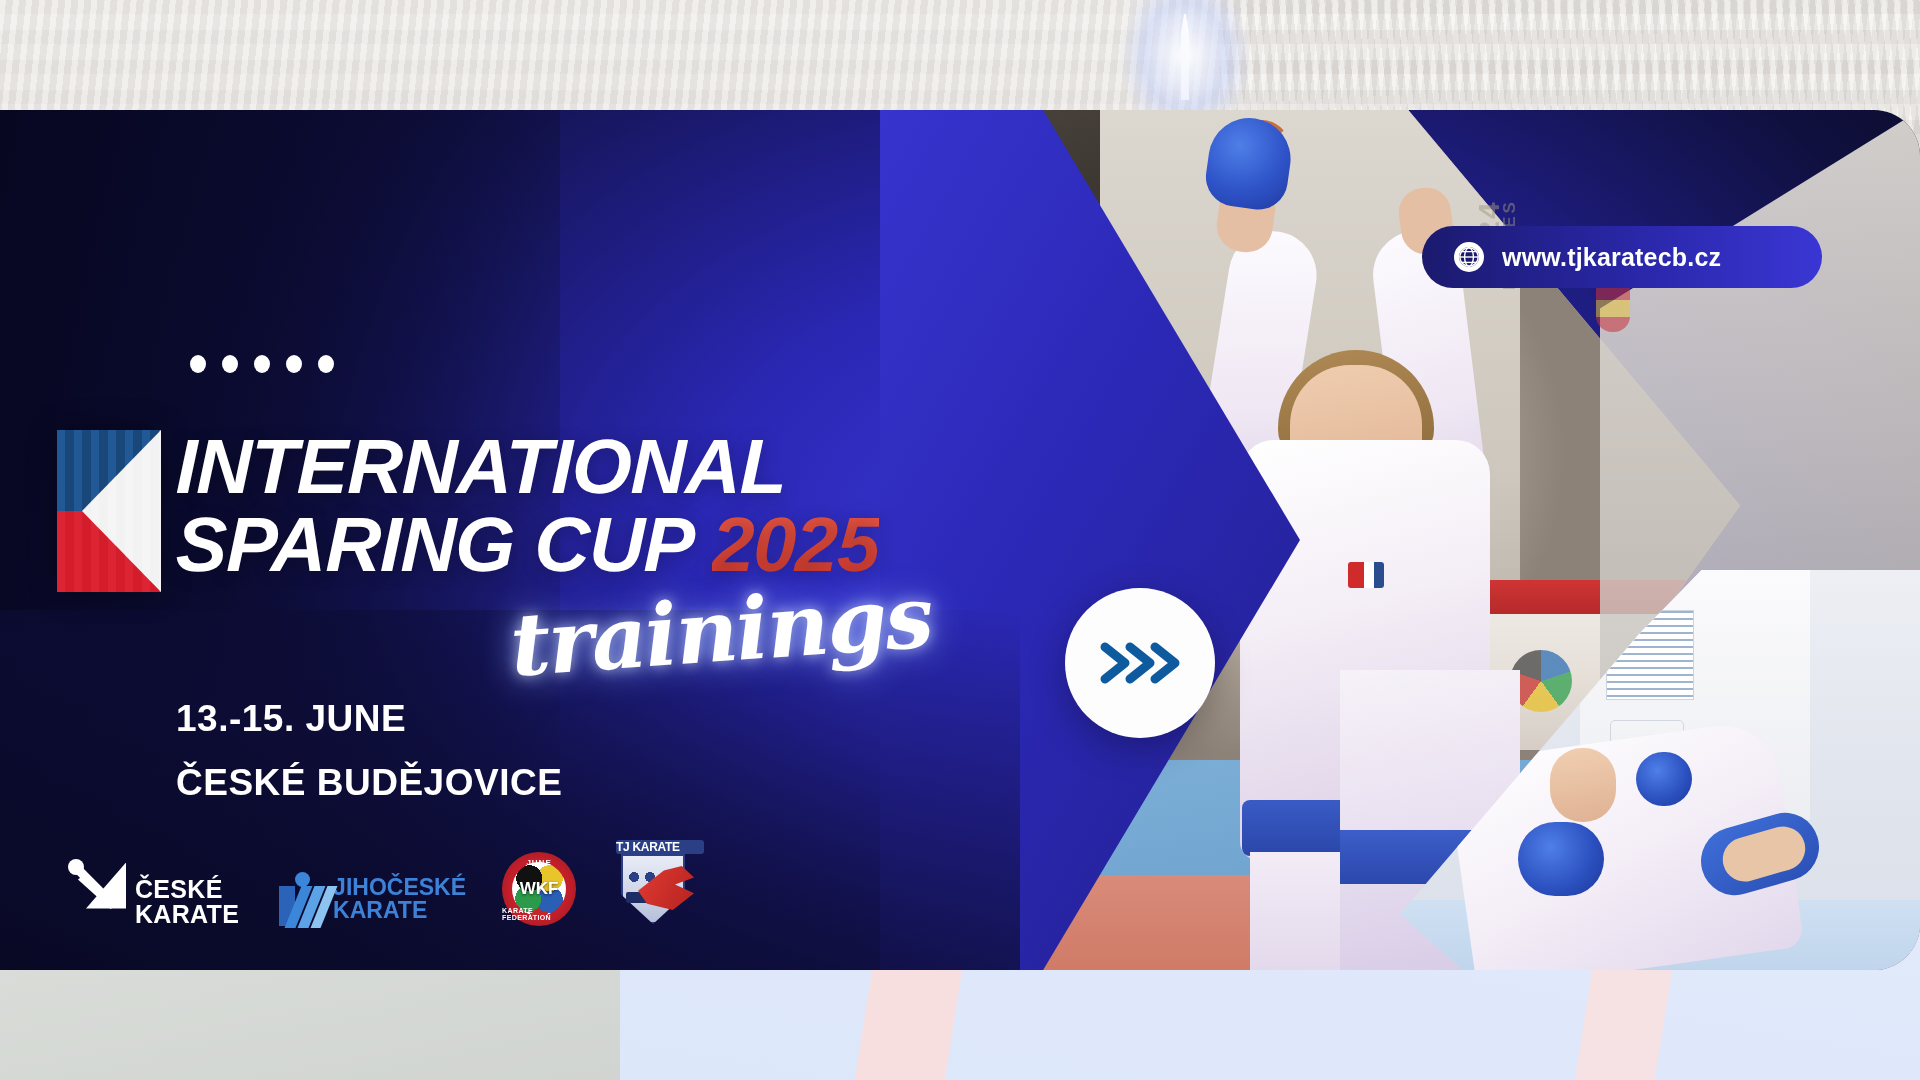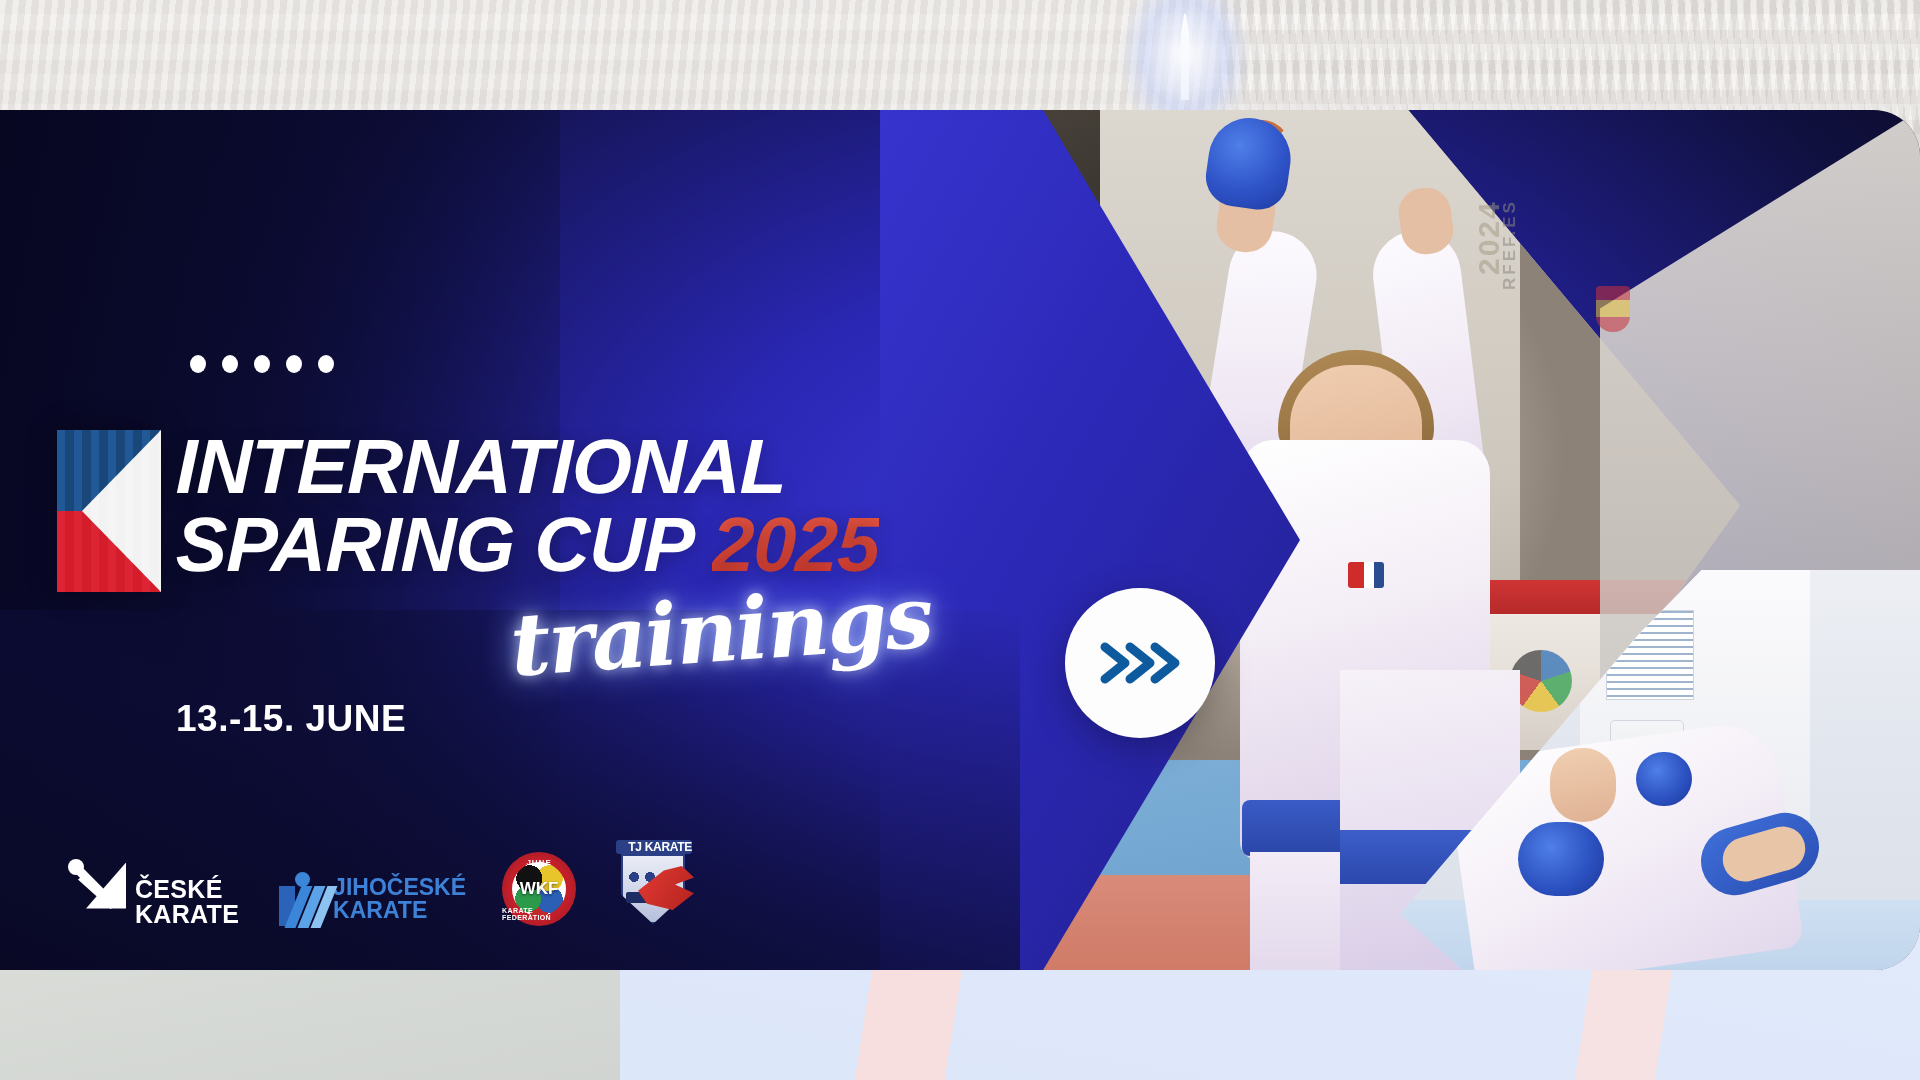--- a/index.html
+++ b/index.html
@@ -438,21 +438,21 @@
   .tj{
     width:82px; height:86px; position:relative;
   }
   .tj .shield{
     position:absolute; left:9px; top:14px; width:64px; height:70px;
     background:linear-gradient(180deg,#e9ecf6 0%,#cdd4e8 60%,#b6bfda 100%);
     clip-path:polygon(0 0,100% 0,100% 58%,50% 100%,0 58%);
     border:2px solid #2a3f86;
   }
   .tj .title{
-    position:absolute; left:4px; top:0; width:76px; text-align:right;
+    position:absolute; left:4px; top:0; width:88px; text-align:left;
     color:#fff; font-size:12px; font-weight:900; letter-spacing:-.3px;
     background:#2a3f86; border-radius:3px;
   }
   .tj .swoosh{
     position:absolute; left:26px; top:26px; width:56px; height:44px;
     background:linear-gradient(120deg,#e23a32 0%,#b4231f 100%);
     clip-path:polygon(0 56%, 46% 10%, 78% 0, 100% 26%, 66% 42%, 100% 62%, 62% 100%, 16% 86%);
   }
   .tj .band{
     position:absolute; left:14px; top:52px; width:46px; height:11px;
@@ -554,31 +554,47 @@
   <div class="headline">
     <div class="hl-line l1">INTERNATIONAL</div>
     <div class="hl-line l2">
       <span>SPARING CUP</span>
       <span class="yr">2025</span>
     </div>
   </div>
   <div class="script">trainings</div>
 
   <div class="date-line">13.-15. JUNE</div>
+  <div class="city-line">ČESKÉ BUDĚJOVICE</div>
 
   <div class="round-btn">
     <svg width="86" height="52" viewBox="0 0 86 52">
       <g fill="none" stroke="#0d5a9e" stroke-width="9" stroke-linecap="round" stroke-linejoin="round">
         <polyline points="8,10 28,26 8,42"></polyline>
         <polyline points="33,10 53,26 33,42"></polyline>
         <polyline points="58,10 78,26 58,42"></polyline>
       </g>
     </svg>
   </div>
 
+  <div class="url-pill">
+    <span class="globe">
+      <svg width="24" height="24" viewBox="0 0 24 24">
+        <circle cx="12" cy="12" r="10" fill="#1b1a6e"></circle>
+        <g stroke="#fff" stroke-width="1.4" fill="none">
+          <circle cx="12" cy="12" r="9.2"></circle>
+          <ellipse cx="12" cy="12" rx="4.4" ry="9.2"></ellipse>
+          <line x1="2.8" y1="12" x2="21.2" y2="12"></line>
+          <line x1="4.3" y1="6.6" x2="19.7" y2="6.6"></line>
+          <line x1="4.3" y1="17.4" x2="19.7" y2="17.4"></line>
+        </g>
+      </svg>
+    </span>
+    <span class="txt">www.tjkaratecb.cz</span>
+  </div>
 
   <div class="logos">
 
 
     <div class="logo lg-ck">
       <div class="ck-mark">
         <span class="ck-dot"></span>
         <span class="ck-s1"></span>
         <span class="ck-s2"></span>
         <span class="ck-tri"></span>

